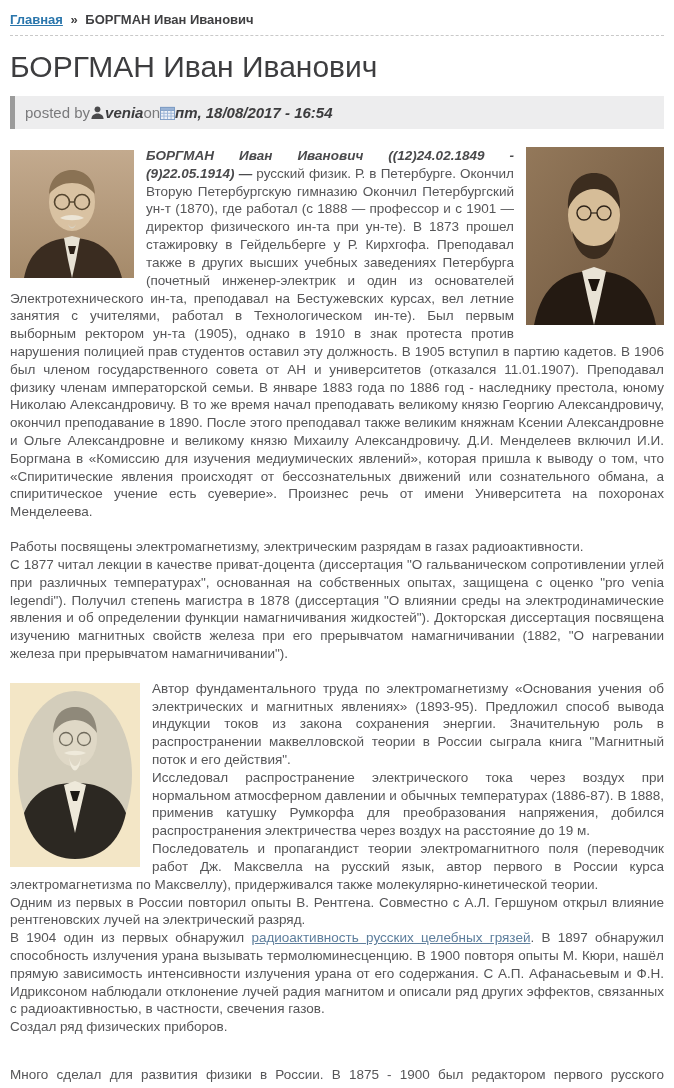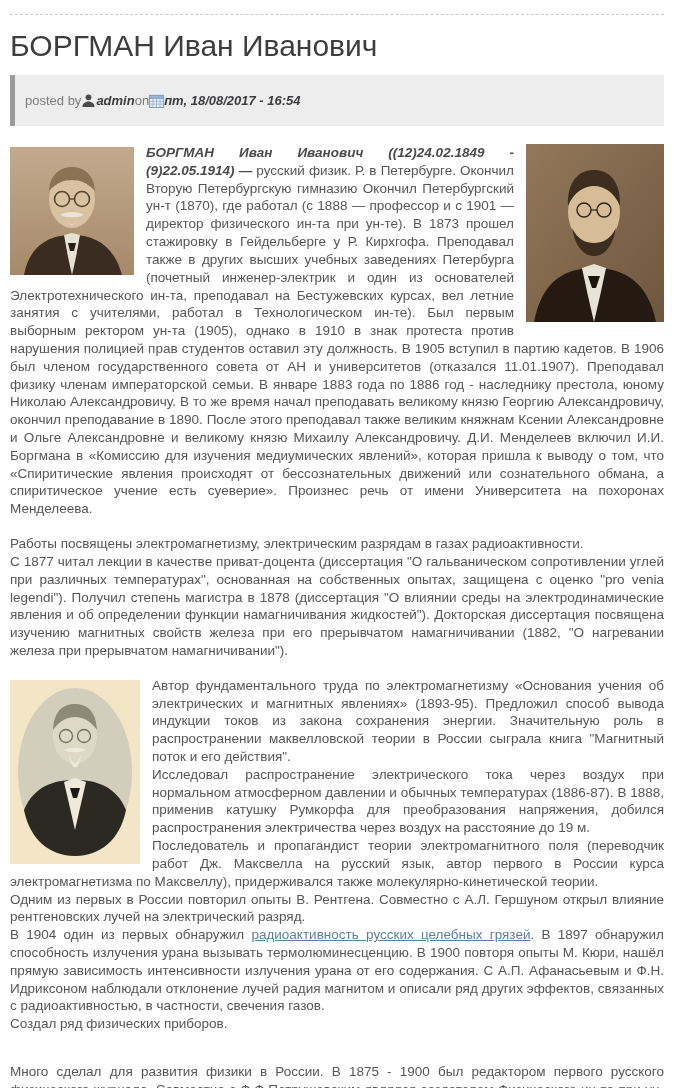--- a/index.html
+++ b/index.html
@@ -21,22 +21,22 @@
   
   h1.page-title {
     font-size: 30px; font-weight: 400; color: #3d3d3f;
     margin: 14px 0 12px 0; letter-spacing: 0;
   }
 
   
   .byline {
     background: #ededee;
     border-left: 5px solid #9b9b9b;
-    padding: 18px 10px;
-    font-size: 13px; color: #7a7a7c;
+    padding: 8px 10px;
+    font-size: 15px; color: #7a7a7c;
     display: flex; align-items: center; 
     margin-bottom: 18px;
   }
   .byline .strong { color: #3c3c3e; font-weight: bold; font-style: italic; }
   .byline .icon { display: inline-flex; align-items: center; }
   .byline .icon svg { display: block; }
 
   
   .article { font-size: 13.5px; line-height: 1.32; text-align: justify; }
   .article p { margin: 0 0 17px 0; }
@@ -47,34 +47,39 @@
   .photo { display: block; }
   .photo svg { display: block; }
   .photo-left  { float: left;  margin: 3px 12px 4px 0; }
   .photo-right { float: right; margin: 0 0 6px 12px; }
 </style>
 </head>
 <body>
 
 <div class="page">
 
+  <div class="breadcrumb">
+    <a href="#">Главная</a>
+    <span class="sep">»</span>
+    <span>БОРГМАН Иван Иванович</span>
+  </div>
 
   <hr class="hr-dashed">
 
   <h1 class="page-title">БОРГМАН Иван Иванович</h1>
 
   <div class="byline">
     <span>posted by</span>
     <span class="icon">
       <svg width="15" height="15" viewBox="0 0 16 16">
           <circle cx="8" cy="4.6" r="3.1" fill="#4a4a4c"></circle>
           <path d="M1.5 15c0-3.6 2.9-6 6.5-6s6.5 2.4 6.5 6z" fill="#4a4a4c"></path>
         </svg>
     </span>
-    <span class="strong">admin</span>
+    <span class="strong">venia</span>
     <span>on</span>
     <span class="icon">
       <svg width="15" height="14" viewBox="0 0 16 15">
           <rect x="0.5" y="1.5" width="15" height="13" fill="#eef2f8" stroke="#7d9cc4"></rect>
           <rect x="0.5" y="1.5" width="15" height="3.2" fill="#9ab4d6" stroke="#7d9cc4"></rect>
           <g stroke="#9ab4d6" stroke-width="1">
             <line x1="4.2" y1="5" x2="4.2" y2="14"></line>
             <line x1="8" y1="5" x2="8" y2="14"></line>
             <line x1="11.8" y1="5" x2="11.8" y2="14"></line>
             <line x1="1" y1="7.8" x2="15" y2="7.8"></line>

